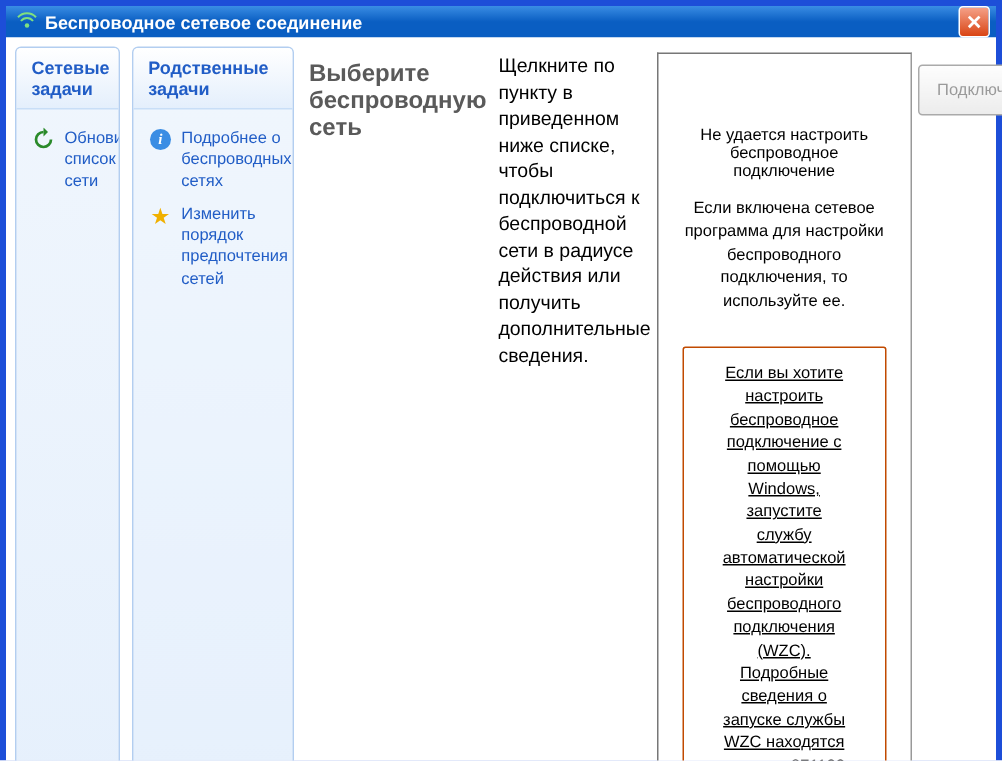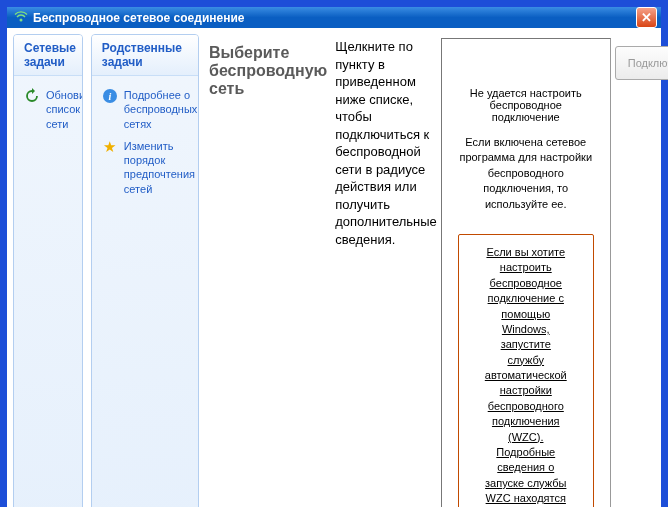--- a/index.html
+++ b/index.html
@@ -1,18 +1,18 @@
 <!DOCTYPE html>
 <html><head>
 <meta charset="utf-8">
 <style>
 * { box-sizing: border-box; margin: 0; padding: 0; }
 body { font-family: Tahoma, Arial, sans-serif; font-size: 11px; background: #fff; }
 
-.window { width: 668px; height: 507px; border: 7px solid #1d4ed8; background: #fff; display: flex; flex-direction: column; }
+.window { width: 668px; height: 507px; border: 4px solid #1d4ed8; background: #fff; display: flex; flex-direction: column; }
 
 .titlebar { height: 28px; background: linear-gradient(to bottom, #3a8de4 0%, #0a5ec2 50%, #0a5ec2 100%); display: flex; align-items: center; padding: 0 4px 0 6px; color: #fff; font-weight: bold; font-size: 12px; }
 .titlebar-icon { width: 16px; height: 16px; margin-right: 4px; display: flex; align-items: center; justify-content: center; }
 .titlebar-icon svg { display: block; }
 .titlebar-title { flex: 1; }
 .close-btn { width: 21px; height: 21px; background: linear-gradient(to bottom, #f5a188, #d94515); border: 1px solid #fff; border-radius: 3px; color: #fff; display: flex; align-items: center; justify-content: center; font-size: 13px; font-weight: bold; cursor: pointer; }
 
 .body { flex: 1; display: flex; background: #fff; padding: 6px; gap: 6px; }
 
 .sidebar { width: 186px; display: flex; gap: 8px; }

